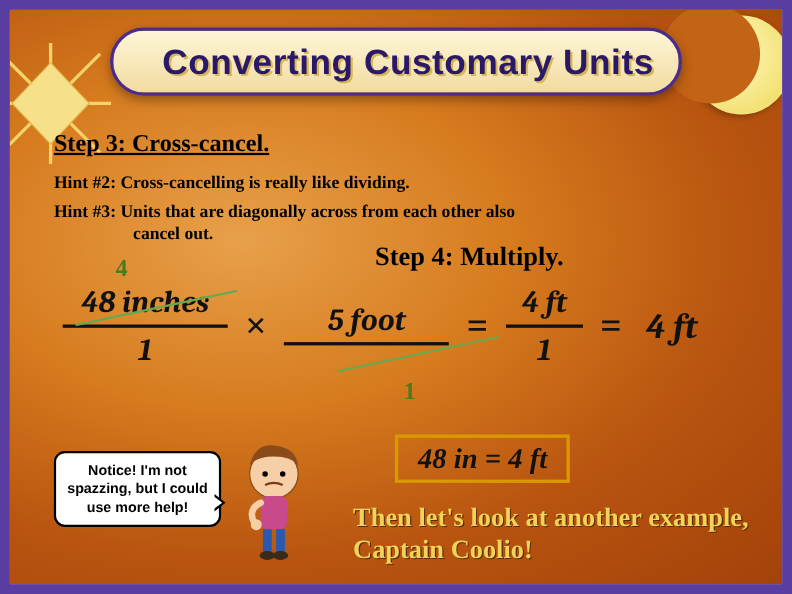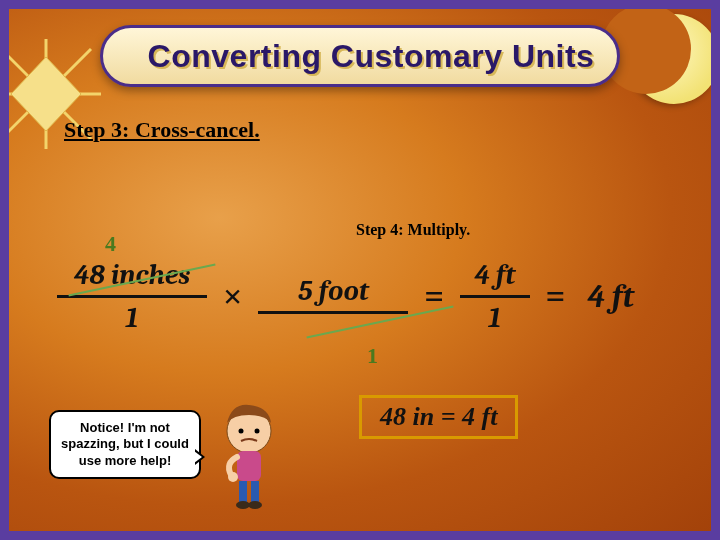--- a/index.html
+++ b/index.html
@@ -42,29 +42,29 @@
     box-shadow: 0 4px 10px rgba(0,0,0,.35);
   }
   .banner h1 {
     font-family: 'Comic Sans MS', cursive, sans-serif;
     font-size: 32px; font-weight: 900; letter-spacing: .5px;
     color: #2a1868;
     text-shadow: 2px 2px 0 #d7b758;
     margin-left: 22px;
   }
   
-  .content { position:absolute; left:55px; top:108px; right:40px; }
+  .content { position:absolute; left:40px; top:108px; right:40px; }
   .step3 {
     font-family: Georgia, serif; font-size: 22px; color:#000;
     text-decoration: underline; font-weight: bold; margin-bottom: 14px;
   }
   .hint { font-family: Georgia, serif; font-size:16px; font-weight:bold; color:#000; margin-bottom:6px; line-height:1.25; }
   .step4 {
     position:absolute; left:292px; top:104px;
-    font-family: Georgia, serif; font-size:16px; font-weight:bold; color:#000;
+    font-family: Georgia, serif; font-size:24px; font-weight:bold; color:#000;
   }
   
   .eqwrap { position:absolute; left:48px; top:250px; right:20px; height:120px; }
   .frac { display:inline-block; text-align:center; vertical-align:middle; position:relative; }
   .frac .num, .frac .den { display:block; font-family: Cambria, Georgia, serif; font-size:28px; font-weight:bold; font-style:italic; color:#111; white-space:nowrap; }
   .frac .bar { display:block; border-top:3px solid #111; margin:4px auto; }
   .op { display:inline-block; vertical-align:middle; font-size:34px; font-weight:bold; color:#111; margin:0 12px; }
   .eqwrap .strike48, .eqwrap .strike12 {
     position:absolute; height:2px; background:#6aa84f; transform:rotate(-12deg);
   }
@@ -130,20 +130,25 @@
     <div class="disc"></div>
       <div class="cut"></div>
   </div>
 
   <div class="banner">
     <h1>Converting Customary Units</h1>
   </div>
 
   <div class="content">
     <div class="step3">Step 3: Cross-cancel.</div>
+    <div class="hint">Hint #2: Cross-cancelling is really like dividing.</div>
+    <div class="hint">
+      <span>Hint #3: Units that are diagonally across from each other also</span><br>
+      <span style="padding-left:72px;">cancel out.</span>
+    </div>
     <div class="step4">Step 4: Multiply.</div>
   </div>
 
   <div class="eqwrap">
     <span class="green4">4</span>
     <span class="frac">
       <span class="num">48 inches</span>
       <span class="bar" style="width:150px"></span>
       <span class="den">1</span>
     </span>
@@ -180,14 +185,15 @@
         <rect x="42" y="80" width="8" height="22" fill="#2a5ab0"></rect>
       <ellipse cx="34" cy="104" rx="7" ry="4" fill="#3a2a1a"></ellipse>
         <ellipse cx="46" cy="104" rx="7" ry="4" fill="#3a2a1a"></ellipse>
       <path d="M28 56 q-12 6 -6 18" stroke="#f7cfa6" stroke-width="6" fill="none" stroke-linecap="round"></path>
       <circle cx="24" cy="76" r="5" fill="#f7cfa6"></circle>
     </svg>
   </div>
 
   <div class="resultbox">48 in = 4 ft</div>
 
+  <div class="closing">Then let's look at another example, Captain Coolio!</div>
 
 </div>
 
 </body></html>

